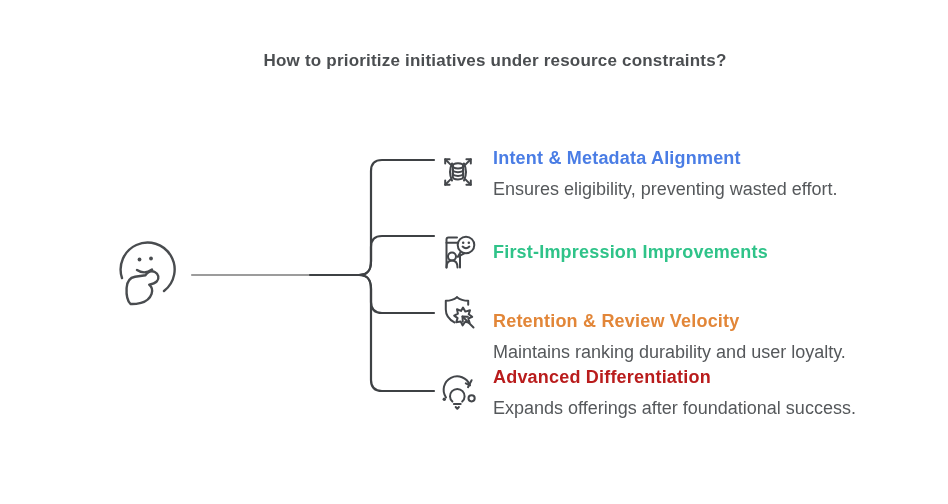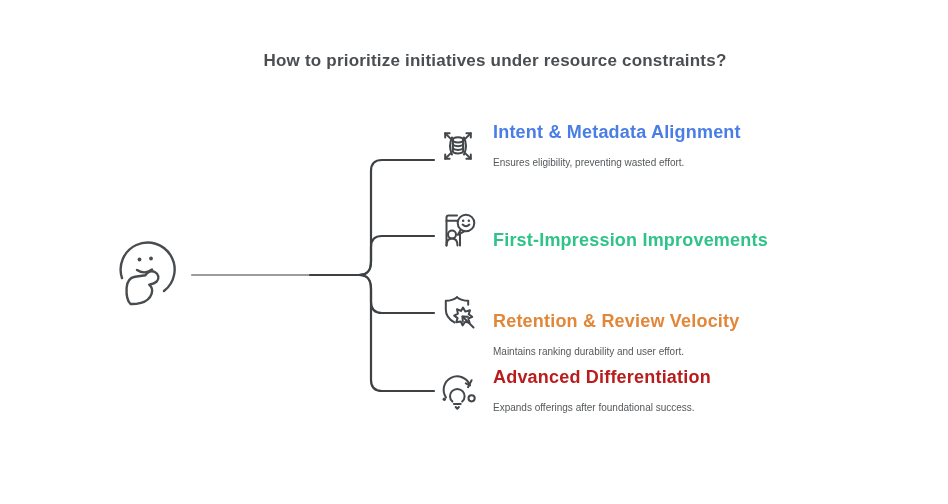--- a/index.html
+++ b/index.html
@@ -28,39 +28,39 @@
     left: 0; top: 0;
     pointer-events: none;
   }
   .branch {
     position: absolute;
     left: 436px;
     height: 56px;
     display: flex;
     align-items: center;
   }
-  .branch-1 { top: 118px; justify-content: center; }
-  .branch-2 { top: 196px; align-items: flex-end; }
+  .branch-1 { top: 144px; justify-content: center; }
+  .branch-2 { top: 224px; }
   .branch-3 { top: 285px; }
   .branch-4 { top: 363px; }
   .icon-box {
     width: 44px;
     height: 44px;
     flex: 0 0 44px;
   }
   .branch-text { margin-left: 13px; }
   .branch-heading {
     font-size: 18px;
     font-weight: bold;
     line-height: 24px;
     letter-spacing: 0.2px;
     white-space: nowrap;
   }
   .branch-desc {
-    font-size: 10px;
+    font-size: 18px;
     line-height: 20px;
     margin-top: 9px;
     color: #55585b;
     white-space: nowrap;
   }
 </style>
 </head>
 <body>
 
 <div class="canvas">
@@ -135,21 +135,21 @@
       <svg width="44" height="44" viewBox="0 0 44 44" fill="none" stroke="#43464a" stroke-width="2" stroke-linecap="round" stroke-linejoin="round">
         <path d="M21,6.2 C18.2,8.4 13.8,9.8 9.8,9.8 L9.8,18.5 C9.8,24.8 13.6,28.8 18.4,31.4"></path>
         <path d="M21,6.2 C23.8,8.4 28.2,9.8 32.2,9.8 L32.2,13.8"></path>
         <path fill="#ffffff" d="M27,16.6 L29.3,20.6 L34,19.2 L32.7,23.3 L36.2,25.8 L32.3,27.5 L33.6,31.9 L29.2,30.7 L26.6,34.4 L24.6,30.4 L20.2,31.3 L21.6,27.1 L18.2,24.6 L21.9,22.6 L21,18.3 L25,19.9 Z"></path>
         <path d="M37.5,36.5 L26.5,25.5"></path>
         <path d="M26.8,30.8 L26.5,25.5 L31.8,25.8"></path>
       </svg>
     </div>
     <div class="branch-text">
       <div class="branch-heading" style="color: rgb(226, 134, 56); margin-top: 45px;">Retention &amp; Review Velocity</div>
-      <div class="branch-desc">Maintains ranking durability and user effort.</div>
+      <div class="branch-desc">Maintains ranking durability and user loyalty.</div>
     </div>
   </div>
 
   <div class="branch branch-4">
     <div class="icon-box">
       <svg width="44" height="44" viewBox="0 0 44 44" fill="none" stroke="#43464a" stroke-width="2" stroke-linecap="round" stroke-linejoin="round">
         <path d="M10,28.5 A13.5,13.5 0 1 1 33.8,16.2"></path>
         <path d="M35.6,11.2 L32,18.2"></path>
         <path d="M29.8,14.4 L33.9,16.3"></path>
         <circle cx="8.3" cy="30.2" r="1.7" fill="#43464a" stroke="none"></circle>

